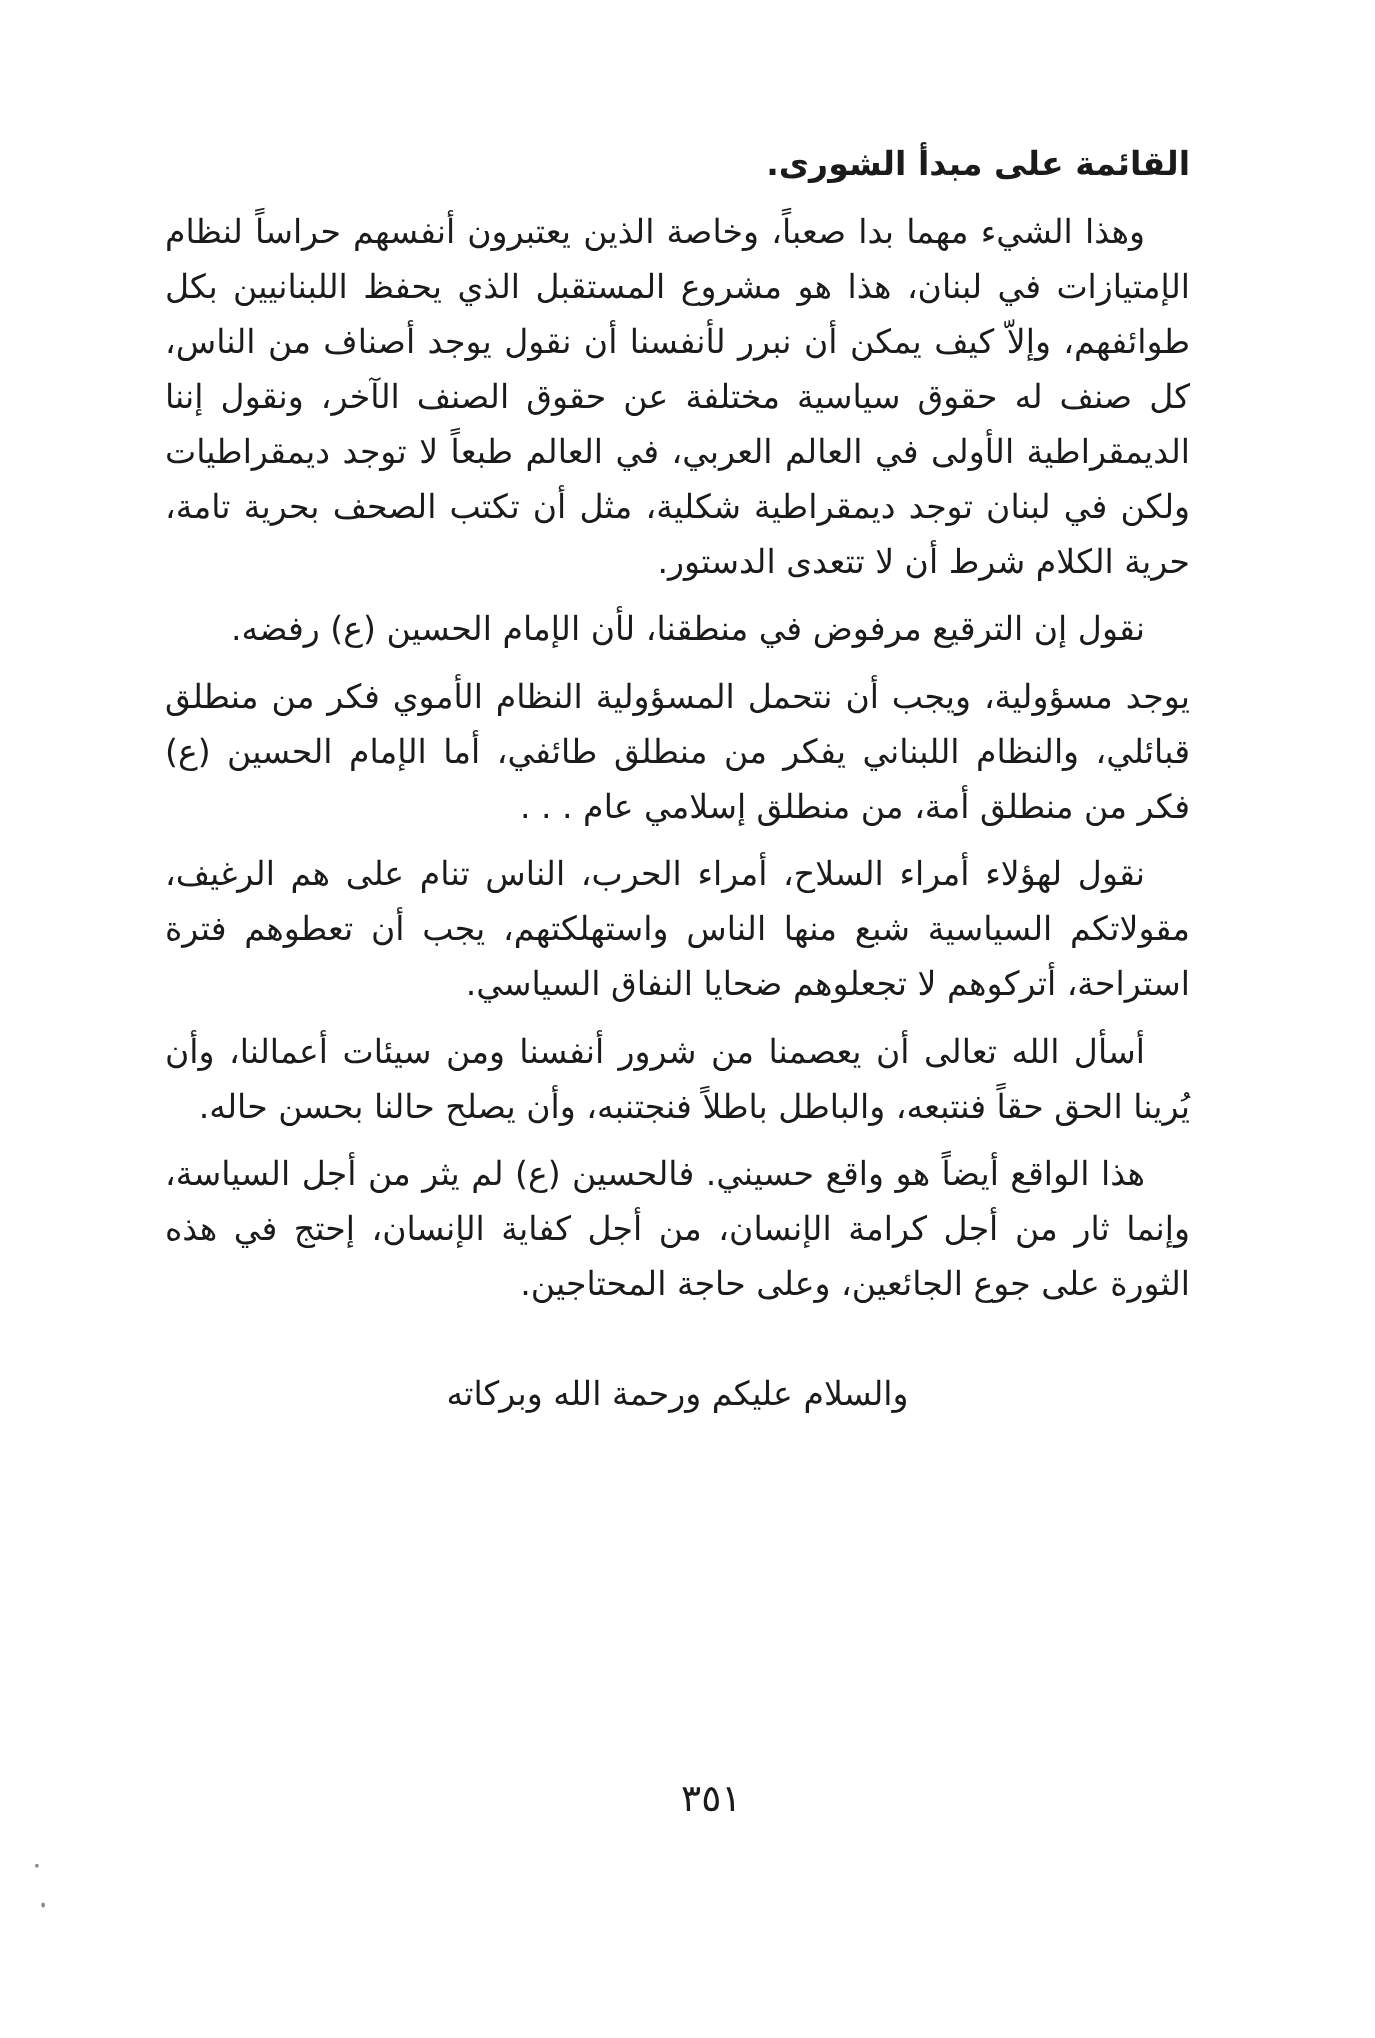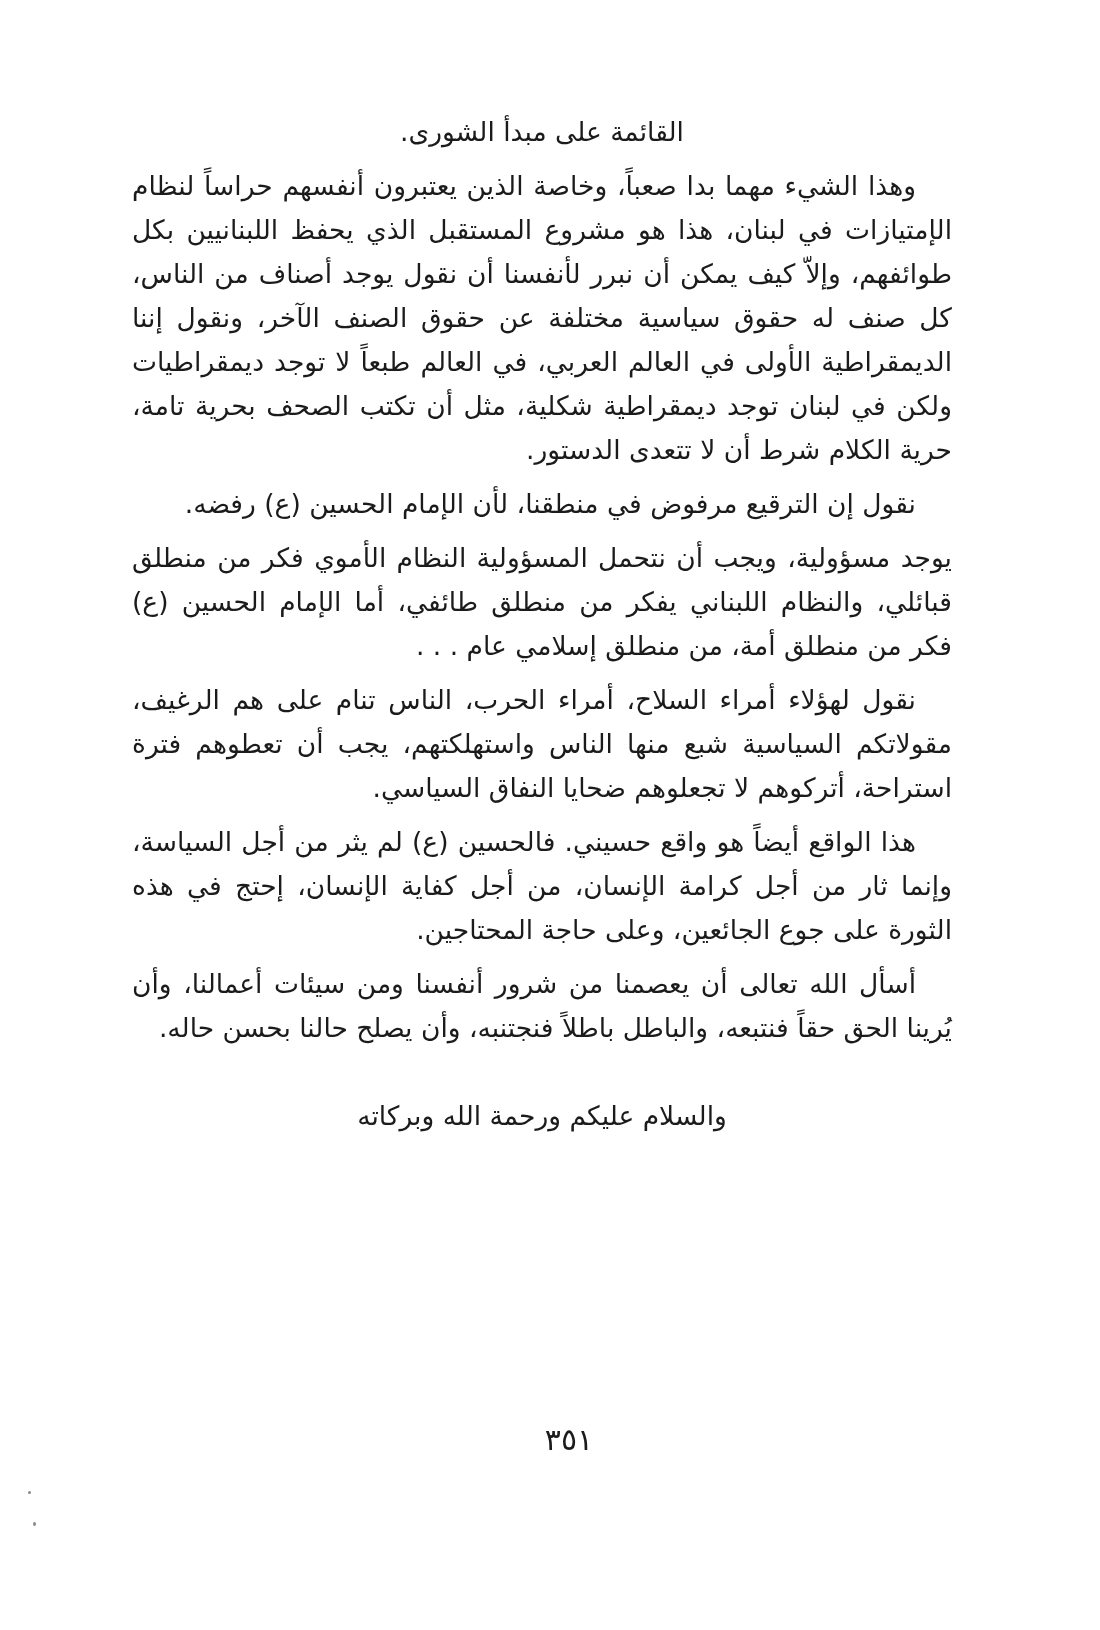--- a/index.html
+++ b/index.html
@@ -32,21 +32,22 @@
     line-height: 44px;
     letter-spacing: 0.1px;
   }
   .text-block p {
     margin: 0 0 10px 0;
   }
   p.indent {
     text-indent: 36px;
   }
   p.cont {
-    text-align: center;
+    text-align: right;
+    font-weight: bold;
   }
   p.closing {
     text-align: center;
     margin-top: 44px;
   }
   .page-number {
     position: absolute;
     top: 1422px;
     left: 0;
     right: 0;
@@ -72,23 +73,23 @@
     <p class="cont">القائمة على مبدأ الشورى.</p>
 
     <p class="indent">وهذا الشيء مهما بدا صعباً، وخاصة الذين يعتبرون أنفسهم حراساً لنظام الإمتيازات في لبنان، هذا هو مشروع المستقبل الذي يحفظ اللبنانيين بكل طوائفهم، وإلاّ كيف يمكن أن نبرر لأنفسنا أن نقول يوجد أصناف من الناس، كل صنف له حقوق سياسية مختلفة عن حقوق الصنف الآخر، ونقول إننا الديمقراطية الأولى في العالم العربي، في العالم طبعاً لا توجد ديمقراطيات ولكن في لبنان توجد ديمقراطية شكلية، مثل أن تكتب الصحف بحرية تامة، حرية الكلام شرط أن لا تتعدى الدستور.</p>
 
     <p class="indent">نقول إن الترقيع مرفوض في منطقنا، لأن الإمام الحسين (ع) رفضه.</p>
 
     <p>يوجد مسؤولية، ويجب أن نتحمل المسؤولية النظام الأموي فكر من منطلق قبائلي، والنظام اللبناني يفكر من منطلق طائفي، أما الإمام الحسين (ع) فكر من منطلق أمة، من منطلق إسلامي عام . . .</p>
 
     <p class="indent">نقول لهؤلاء أمراء السلاح، أمراء الحرب، الناس تنام على هم الرغيف، مقولاتكم السياسية شبع منها الناس واستهلكتهم، يجب أن تعطوهم فترة استراحة، أتركوهم لا تجعلوهم ضحايا النفاق السياسي.</p>
 
+    <p class="indent">أسأل الله تعالى أن يعصمنا من شرور أنفسنا ومن سيئات أعمالنا، وأن يُرينا الحق حقاً فنتبعه، والباطل باطلاً فنجتنبه، وأن يصلح حالنا بحسن حاله.</p>
+
     <p class="indent">هذا الواقع أيضاً هو واقع حسيني. فالحسين (ع) لم يثر من أجل السياسة، وإنما ثار من أجل كرامة الإنسان، من أجل كفاية الإنسان، إحتج في هذه الثورة على جوع الجائعين، وعلى حاجة المحتاجين.</p>
-
-    <p class="indent">أسأل الله تعالى أن يعصمنا من شرور أنفسنا ومن سيئات أعمالنا، وأن يُرينا الحق حقاً فنتبعه، والباطل باطلاً فنجتنبه، وأن يصلح حالنا بحسن حاله.</p>
 
     <p class="closing">والسلام عليكم ورحمة الله وبركاته</p>
   </div>
 
   <div class="page-number">٣٥١</div>
 
   <div class="speck speck-1"></div>
   <div class="speck speck-2"></div>
 
 </div>

